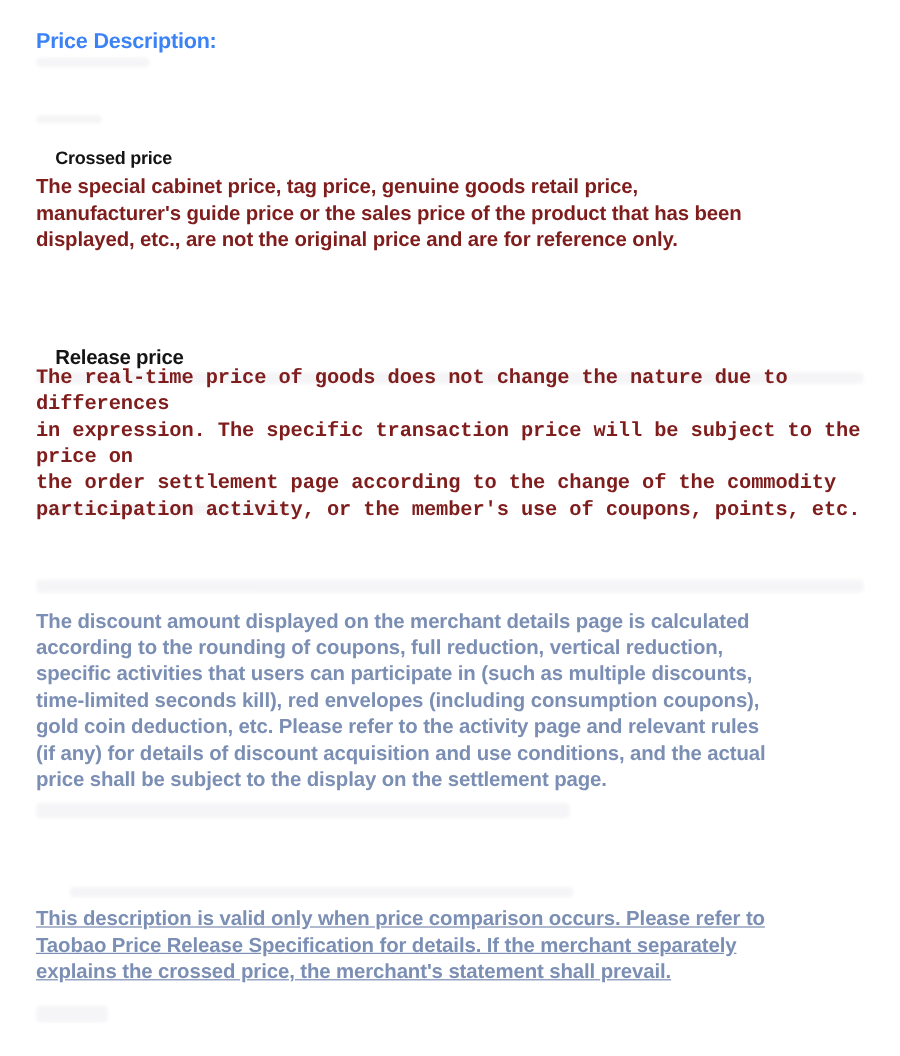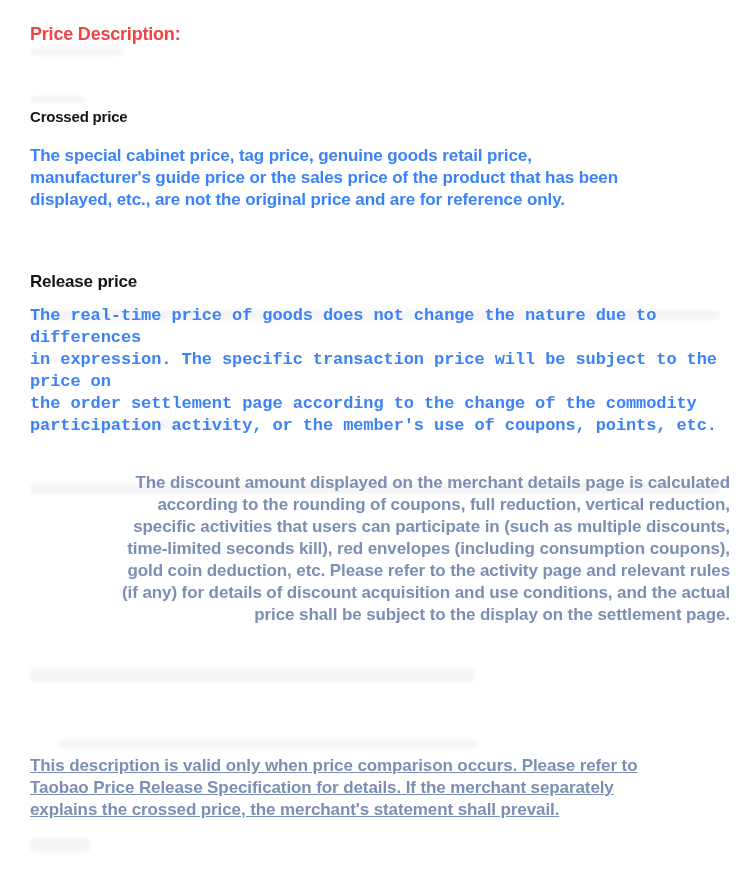--- a/index.html
+++ b/index.html
@@ -14,48 +14,48 @@
     overflow: hidden;
     font-family: "Liberation Sans", "DejaVu Sans", sans-serif;
   }
   .abs { position: absolute; }
   .page-title {
     left: 30px;
     top: 23px;
     font-size: 18px;
     line-height: 22px;
     font-weight: 700;
-    color: #ef4444;
+    color: #3b82f6;
     letter-spacing: -0.2px;
     margin: 0;
   }
   .section-heading {
     left: 30px;
     font-weight: 700;
     color: #141414;
     letter-spacing: -0.2px;
-    margin: 0;
+    margin: 16px;
   }
   .heading-sm { top: 107px; font-size: 15px; line-height: 19px; }
   .heading-md { top: 271px; font-size: 17px; line-height: 21px; }
   .para {
     left: 30px;
     width: 700px;
     margin: 0;
     font-size: 17px;
     line-height: 22px;
     font-weight: 700;
     letter-spacing: -0.1px;
     white-space: pre-line;
   }
-  .para-gray { color: #3b82f6; }
+  .para-gray { color: #7f1d1d; }
   .para-blue { color: #7b8eb3; }
   .p1 { top: 145px; }
   .p2 { top: 305px; font-family: Liberation Mono, monospace; }
-  .p3 { top: 472px; text-align: right; }
+  .p3 { top: 507px; }
   .p4 { top: 755px; text-decoration: underline; }
   .ghost {
     position: absolute;
     background: #eeeef2;
     opacity: 0.55;
     border-radius: 4px;
     filter: blur(1.5px);
   }
 </style>
 </head>

